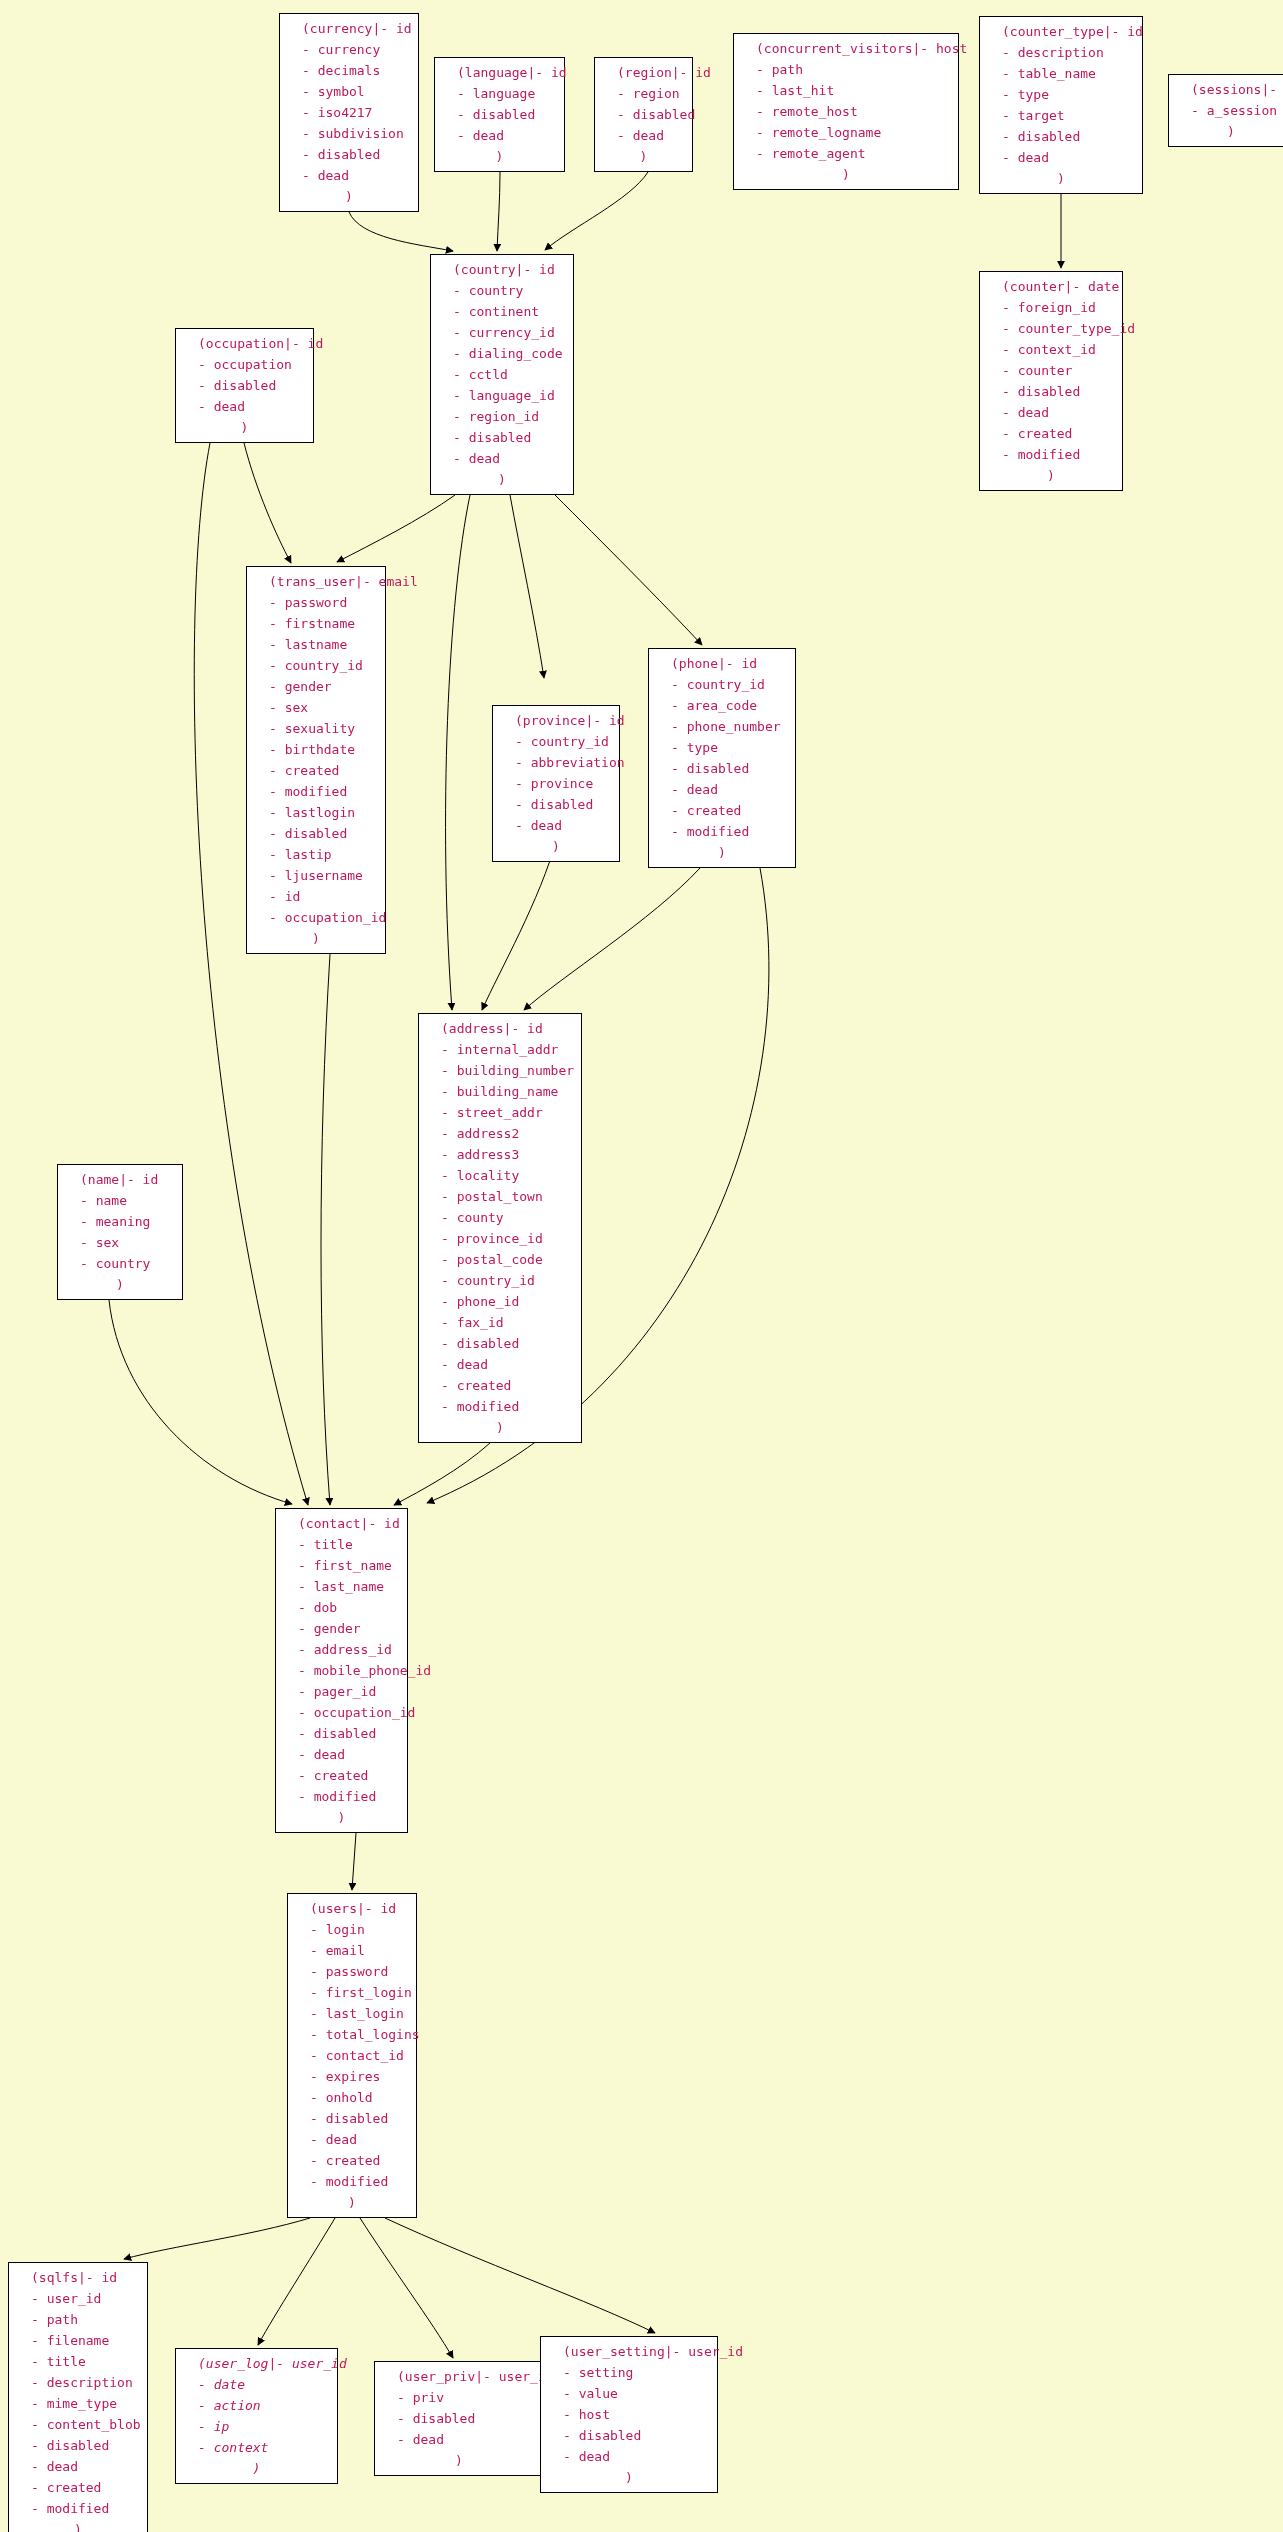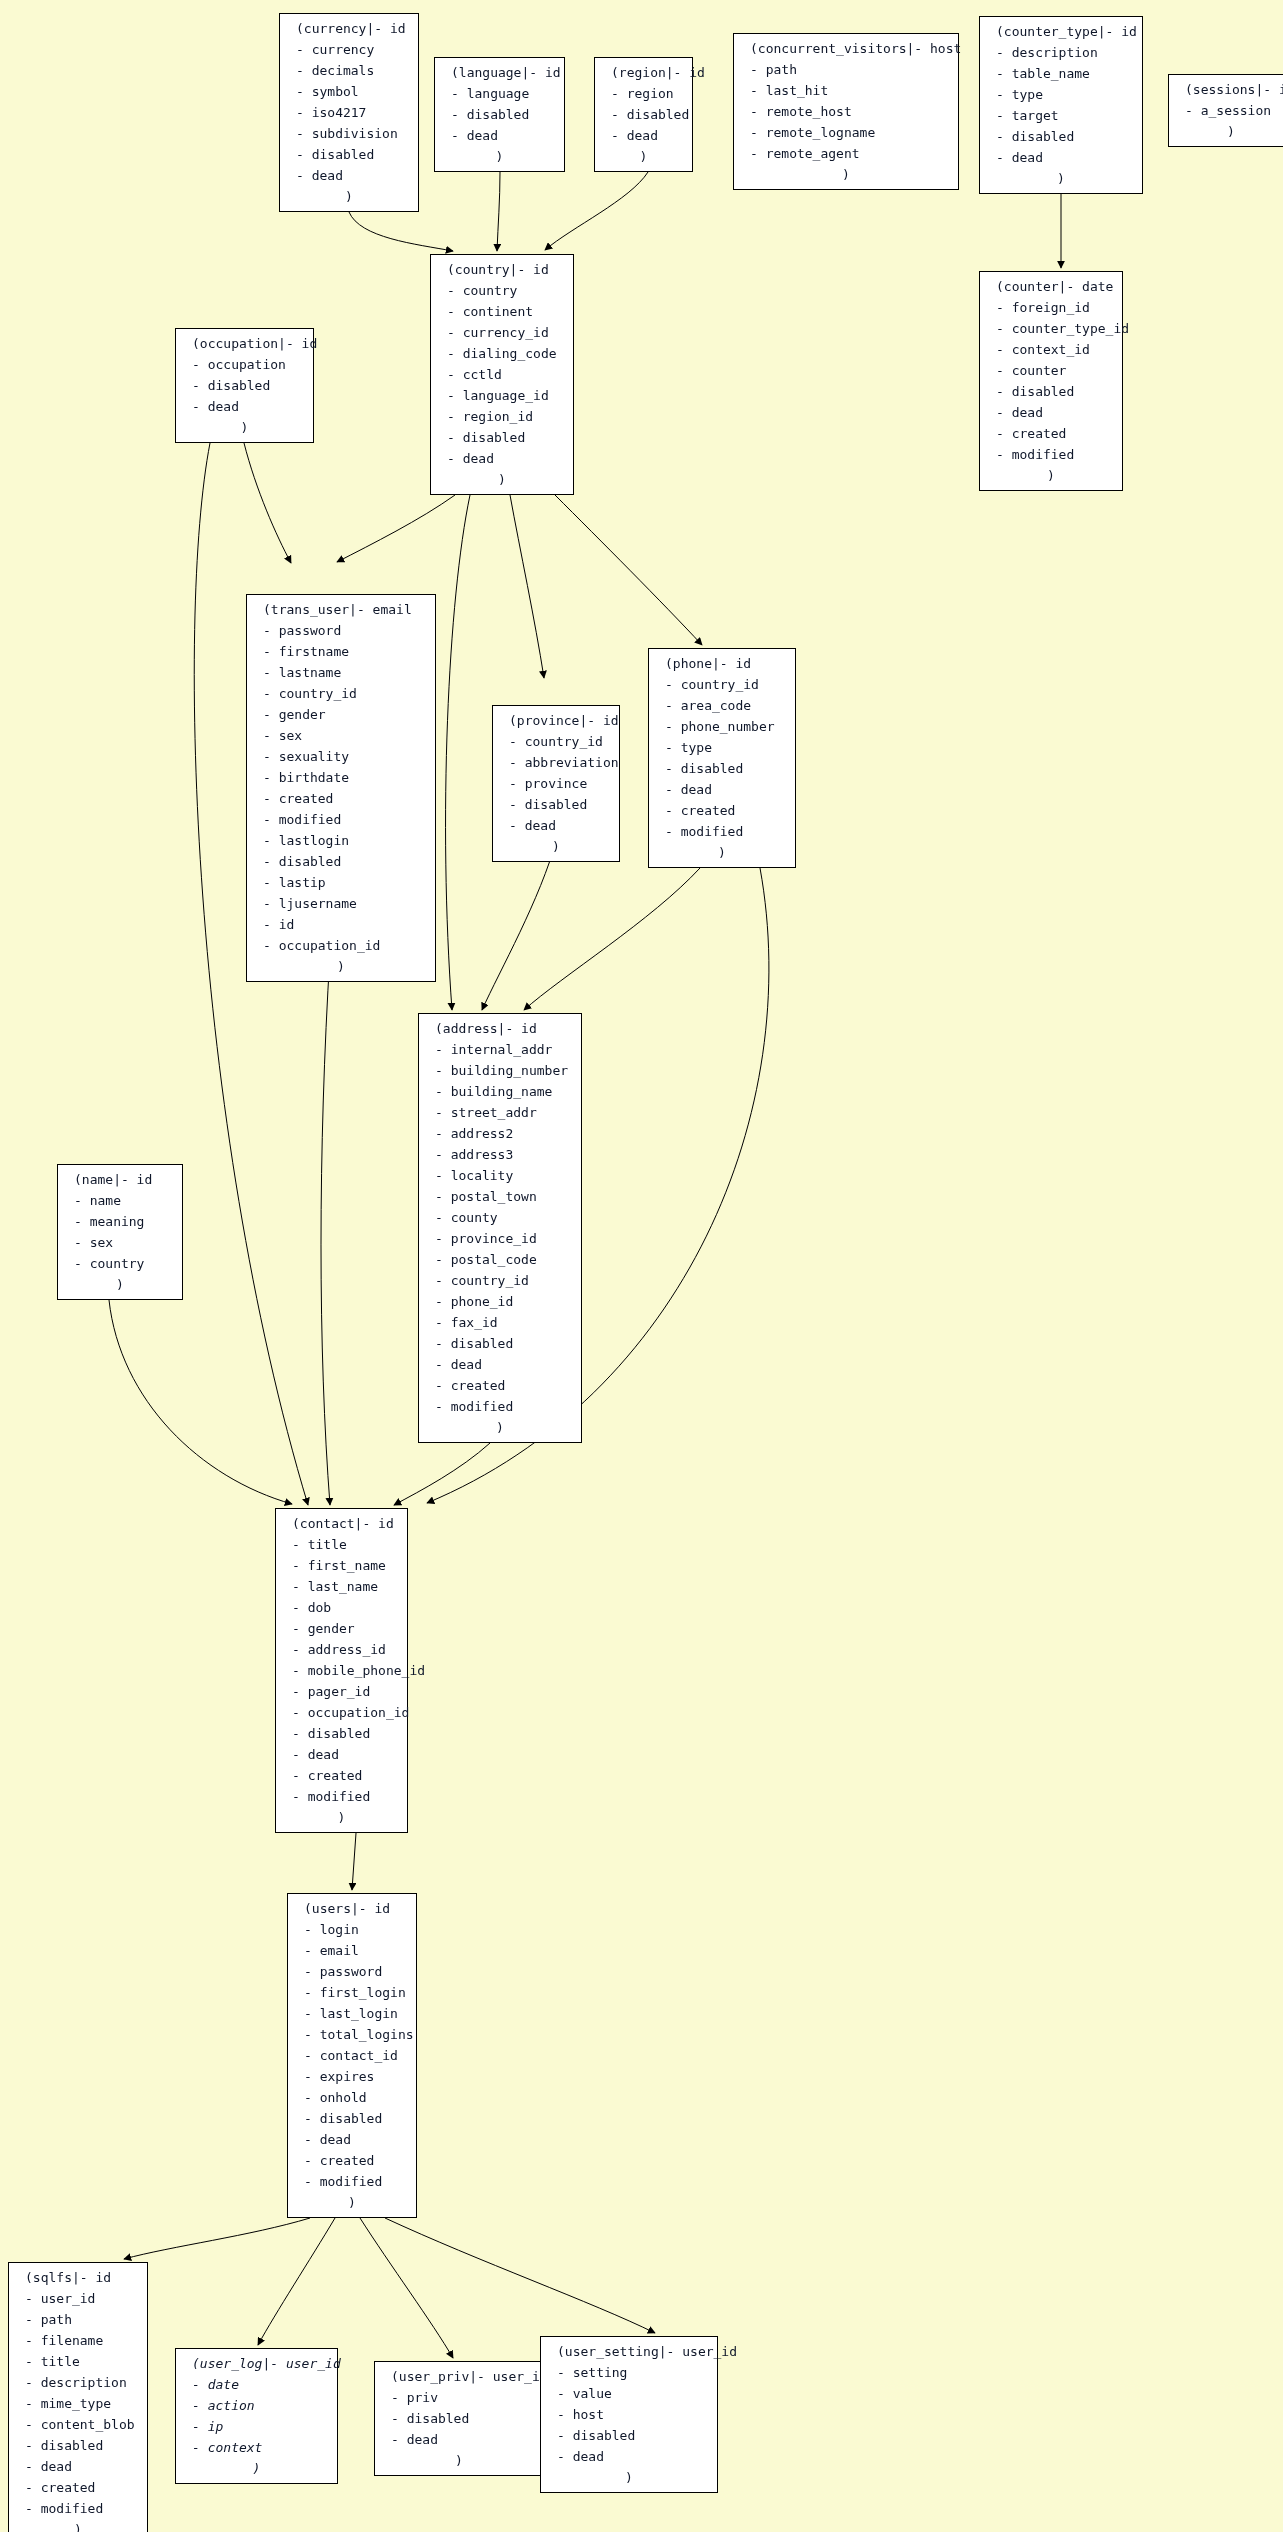--- a/index.html
+++ b/index.html
@@ -15,24 +15,24 @@
     overflow:hidden;
   }
   #edges{
     position:absolute;left:0;top:0;z-index:1;
   }
   .entity{
     position:absolute;z-index:2;
     background:#ffffff;
     border:1px solid #000000;
     box-sizing:border-box;
-    padding:4px 16px;
+    padding:4px 22px;
     font-size:13px;
     line-height:21px;
-    color:#0f172a;
+    color:#be185d;
     white-space:nowrap;
   }
   .entity .hdr{font-weight:normal;}
   .entity .close{text-align:center;}
   path.edge{fill:none;stroke:#000;stroke-width:1;}
 </style>
 </head>
 <body>
 
 <div id="canvas">
@@ -139,21 +139,21 @@
         <div class="field">- dead</div>
         <div class="close">)</div>
       </div>
       <div class="entity" style="left: 175px; top: 328px; width: 139px;">
         <div class="hdr">(occupation|- id</div>
         <div class="field">- occupation</div>
         <div class="field">- disabled</div>
         <div class="field">- dead</div>
         <div class="close">)</div>
       </div>
-      <div class="entity" style="left: 246px; top: 566px; width: 190px; margin-top: 28px;">
+      <div class="entity" style="left: 246px; top: 566px; width: 140px;">
         <div class="hdr">(trans_user|- email</div>
         <div class="field">- password</div>
         <div class="field">- firstname</div>
         <div class="field">- lastname</div>
         <div class="field">- country_id</div>
         <div class="field">- gender</div>
         <div class="field">- sex</div>
         <div class="field">- sexuality</div>
         <div class="field">- birthdate</div>
         <div class="field">- created</div>

